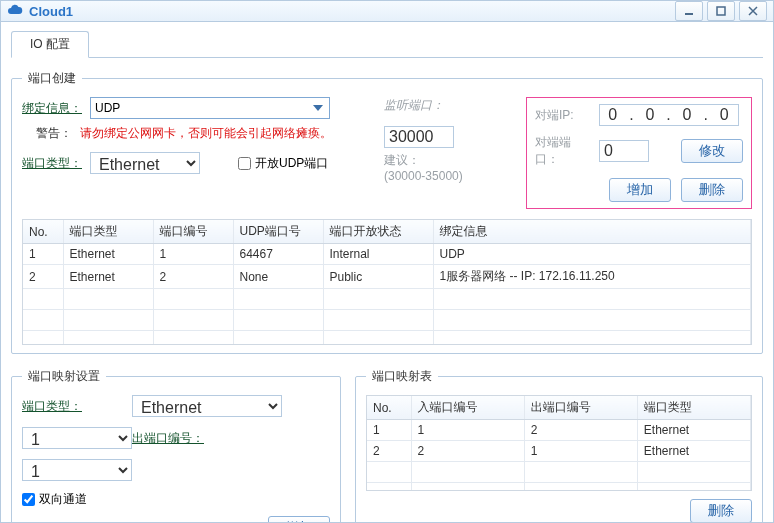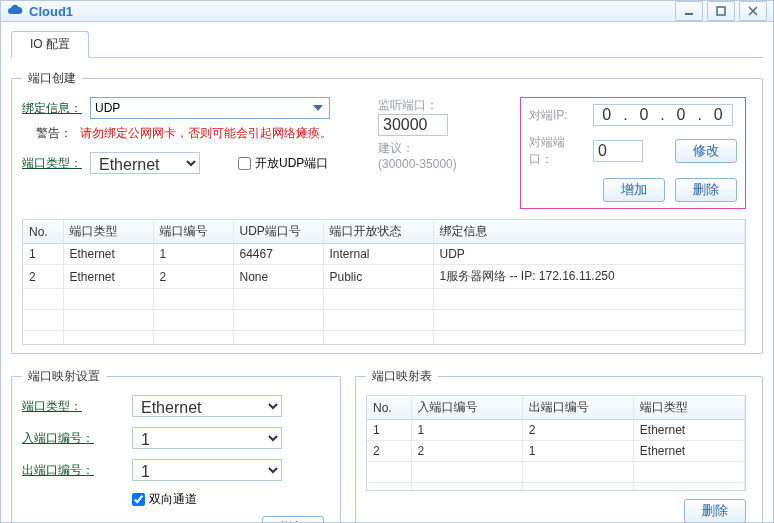--- a/index.html
+++ b/index.html
@@ -50,21 +50,21 @@
     background: #fff;
     margin-bottom: -1px;
     border-radius: 3px 3px 0 0;
     cursor: pointer;
     color: #333;
   }
   fieldset.group {
     border: 1px solid #b6cbe0;
     border-radius: 2px;
     margin: 12px 0 0 0;
-    padding: 10px 16px 8px 10px;
+    padding: 10px 10px 8px 10px;
   }
   fieldset.group > legend {
     padding: 0 6px;
     color: #333;
     font-size: 12px;
   }
   .row { display:flex; align-items:center; gap:8px; }
   .lbl { color:#14532d;text-decoration:underline; }
   .warn-lbl { color:#333; }
   .warn-msg { color:#d11;text-align:right; }
@@ -198,21 +198,21 @@
           </select>
           <span style="width:22px;"></span>
           <label class="check">
             <input type="checkbox" style="">
             <span>开放UDP端口</span>
           </label>
         </div>
       </div>
 
       <div style="width:120px;">
-        <div class="muted" style="margin-bottom:0;">监听端口：</div>
+        <div class="muted" style="margin-bottom:12px;font-style:italic;">监听端口：</div>
         <input type="text" style="width: 70px;" value="30000">
         <div class="muted" style="margin-top:4px;">建议：</div>
         <div class="muted">(30000-35000)</div>
       </div>
 
       <div class="side-box" style="width:226px;">
         <div class="row" style="margin-bottom:8px;">
           <span class="muted" style="width:56px;">对端IP:</span>
           <input type="text" style="width: 140px; text-align: center; letter-spacing: 1px;" value="0  .  0  .  0  .  0">
         </div>
@@ -296,21 +296,20 @@
   </fieldset>
 
   <div class="bottom-row">
 
     <fieldset class="group" style="margin-top:0; width:330px; flex:0 0 330px;">
       <legend>端口映射设置</legend>
       <div class="map-form">
         <span class="lbl">端口类型：</span>
         <select><option>Ethernet</option></select>
 
-        <span class="lbl">入端口编号：</span>
         <select><option>1</option></select>
 
         <span class="lbl">出端口编号：</span>
         <select><option>1</option></select>
 
         <span></span>
         <label class="check">
           <input type="checkbox" checked="" style="">
           <span>双向通道</span>
         </label>

